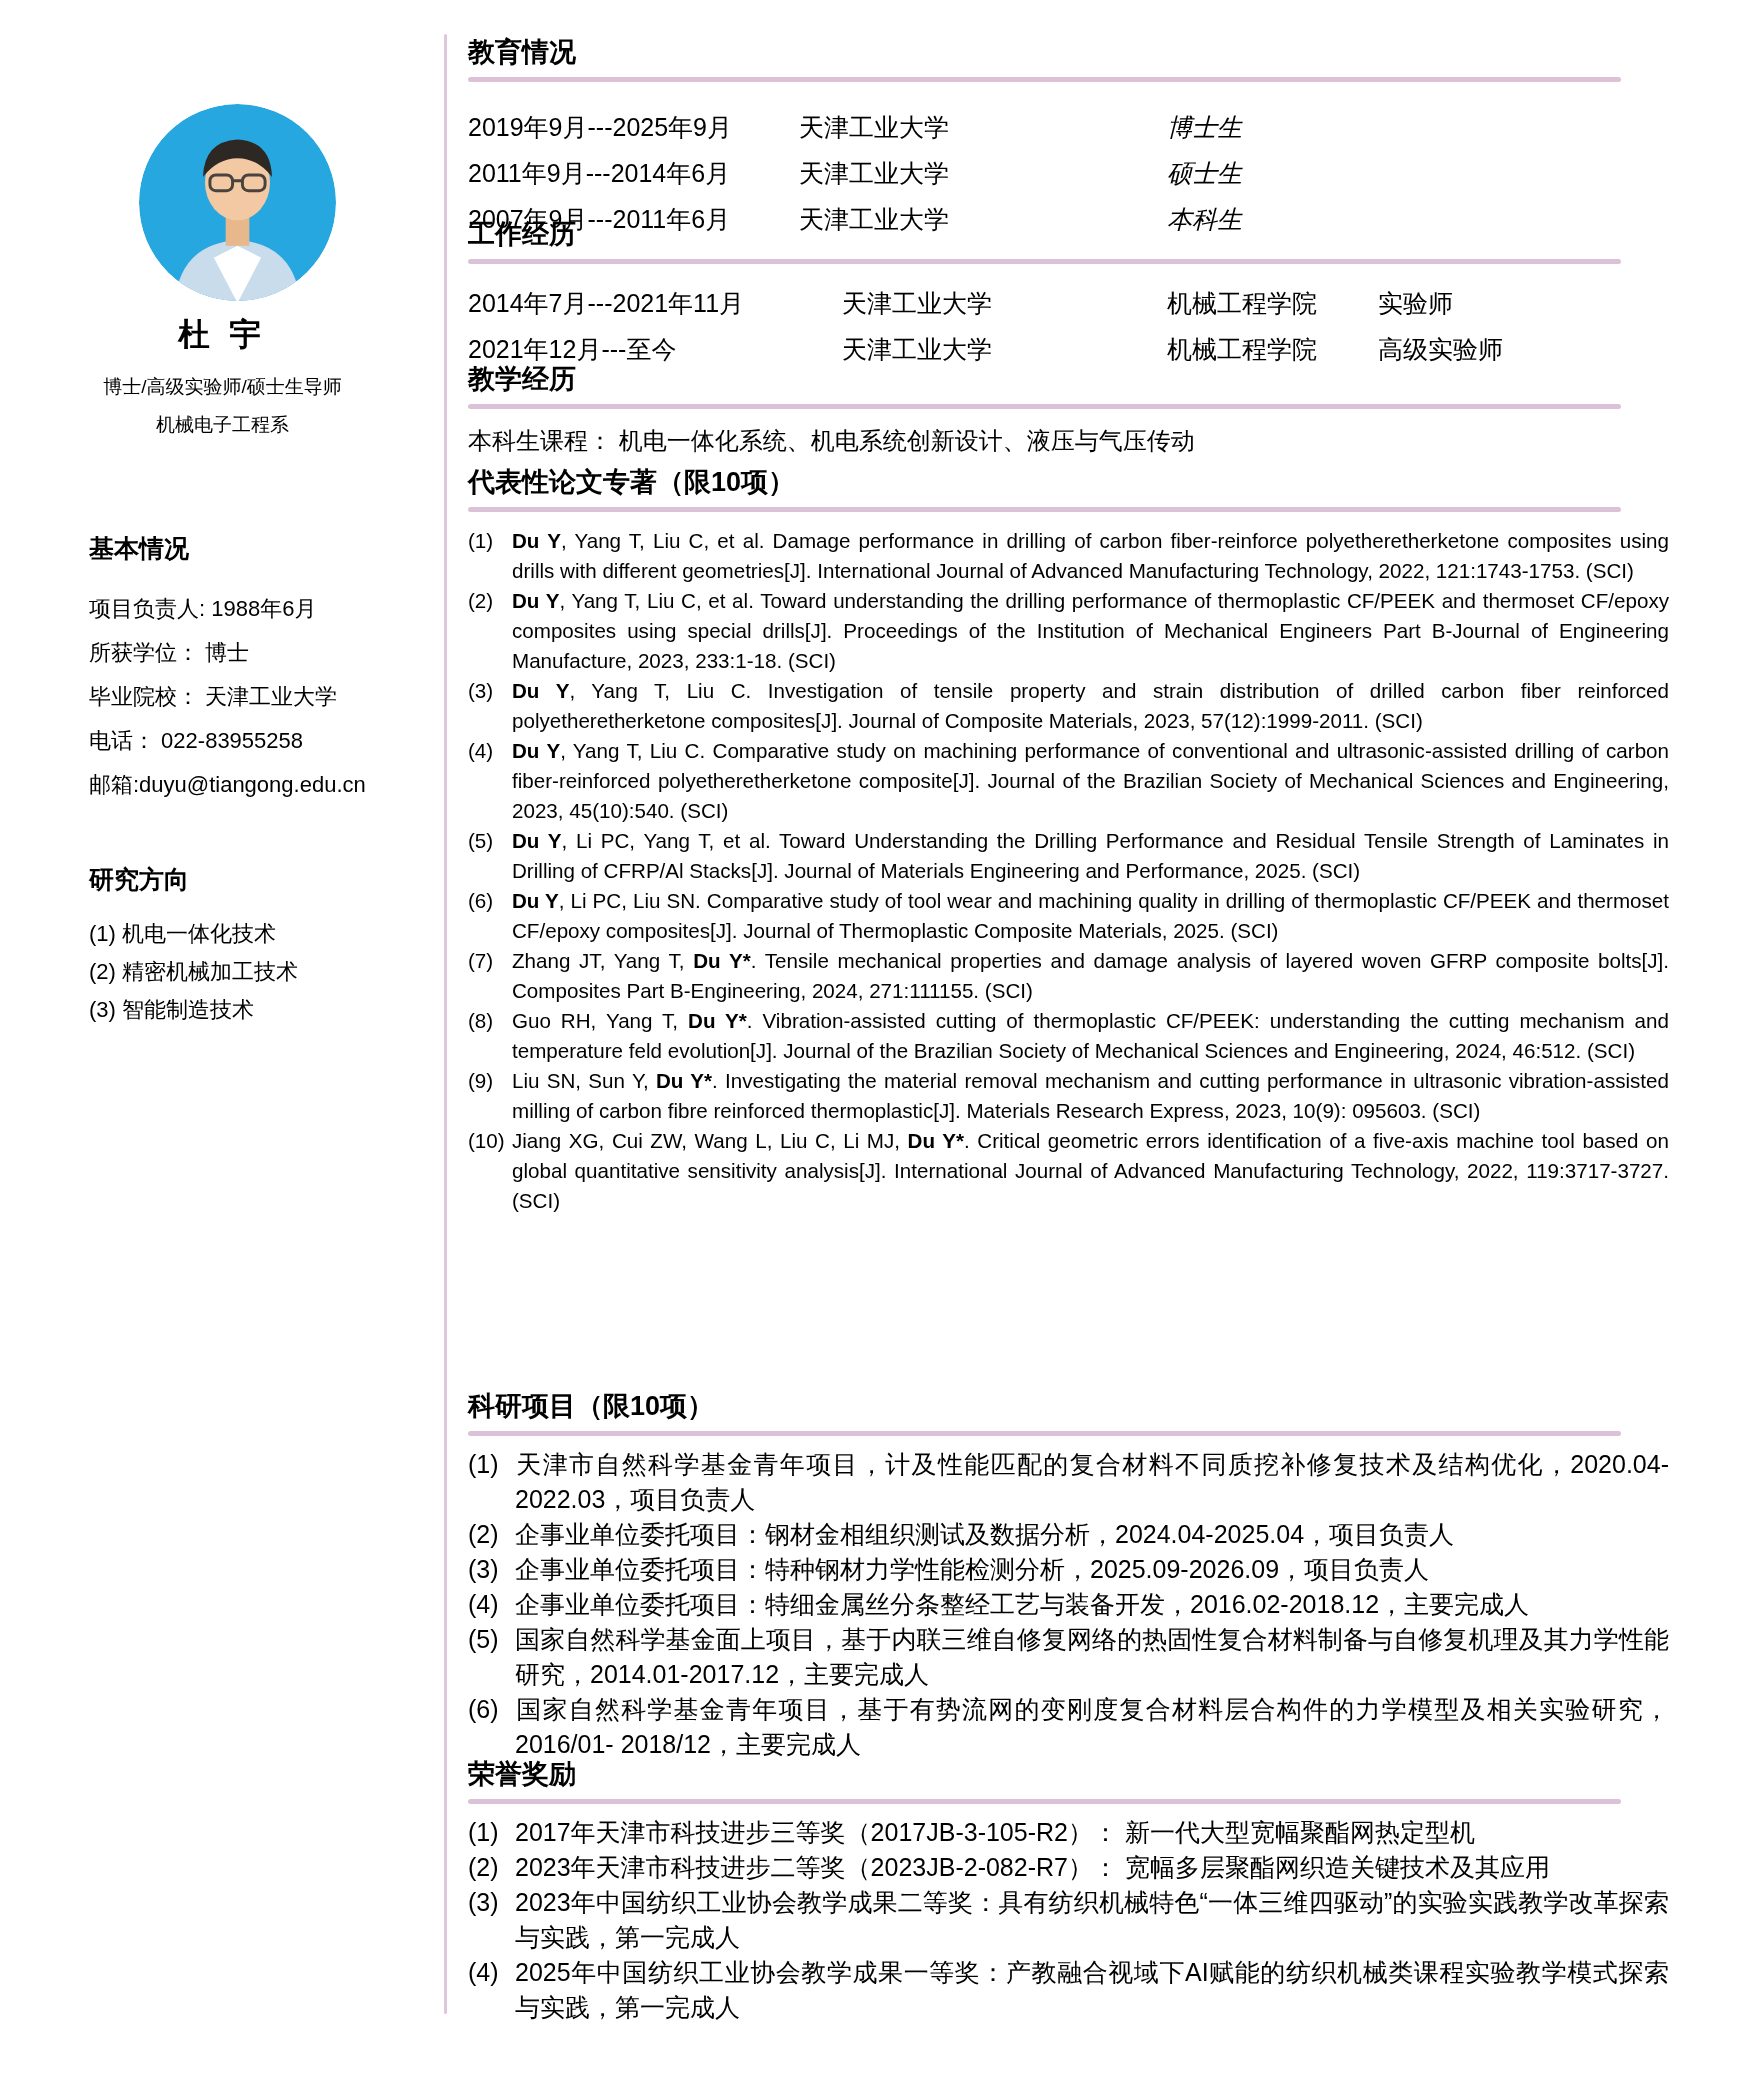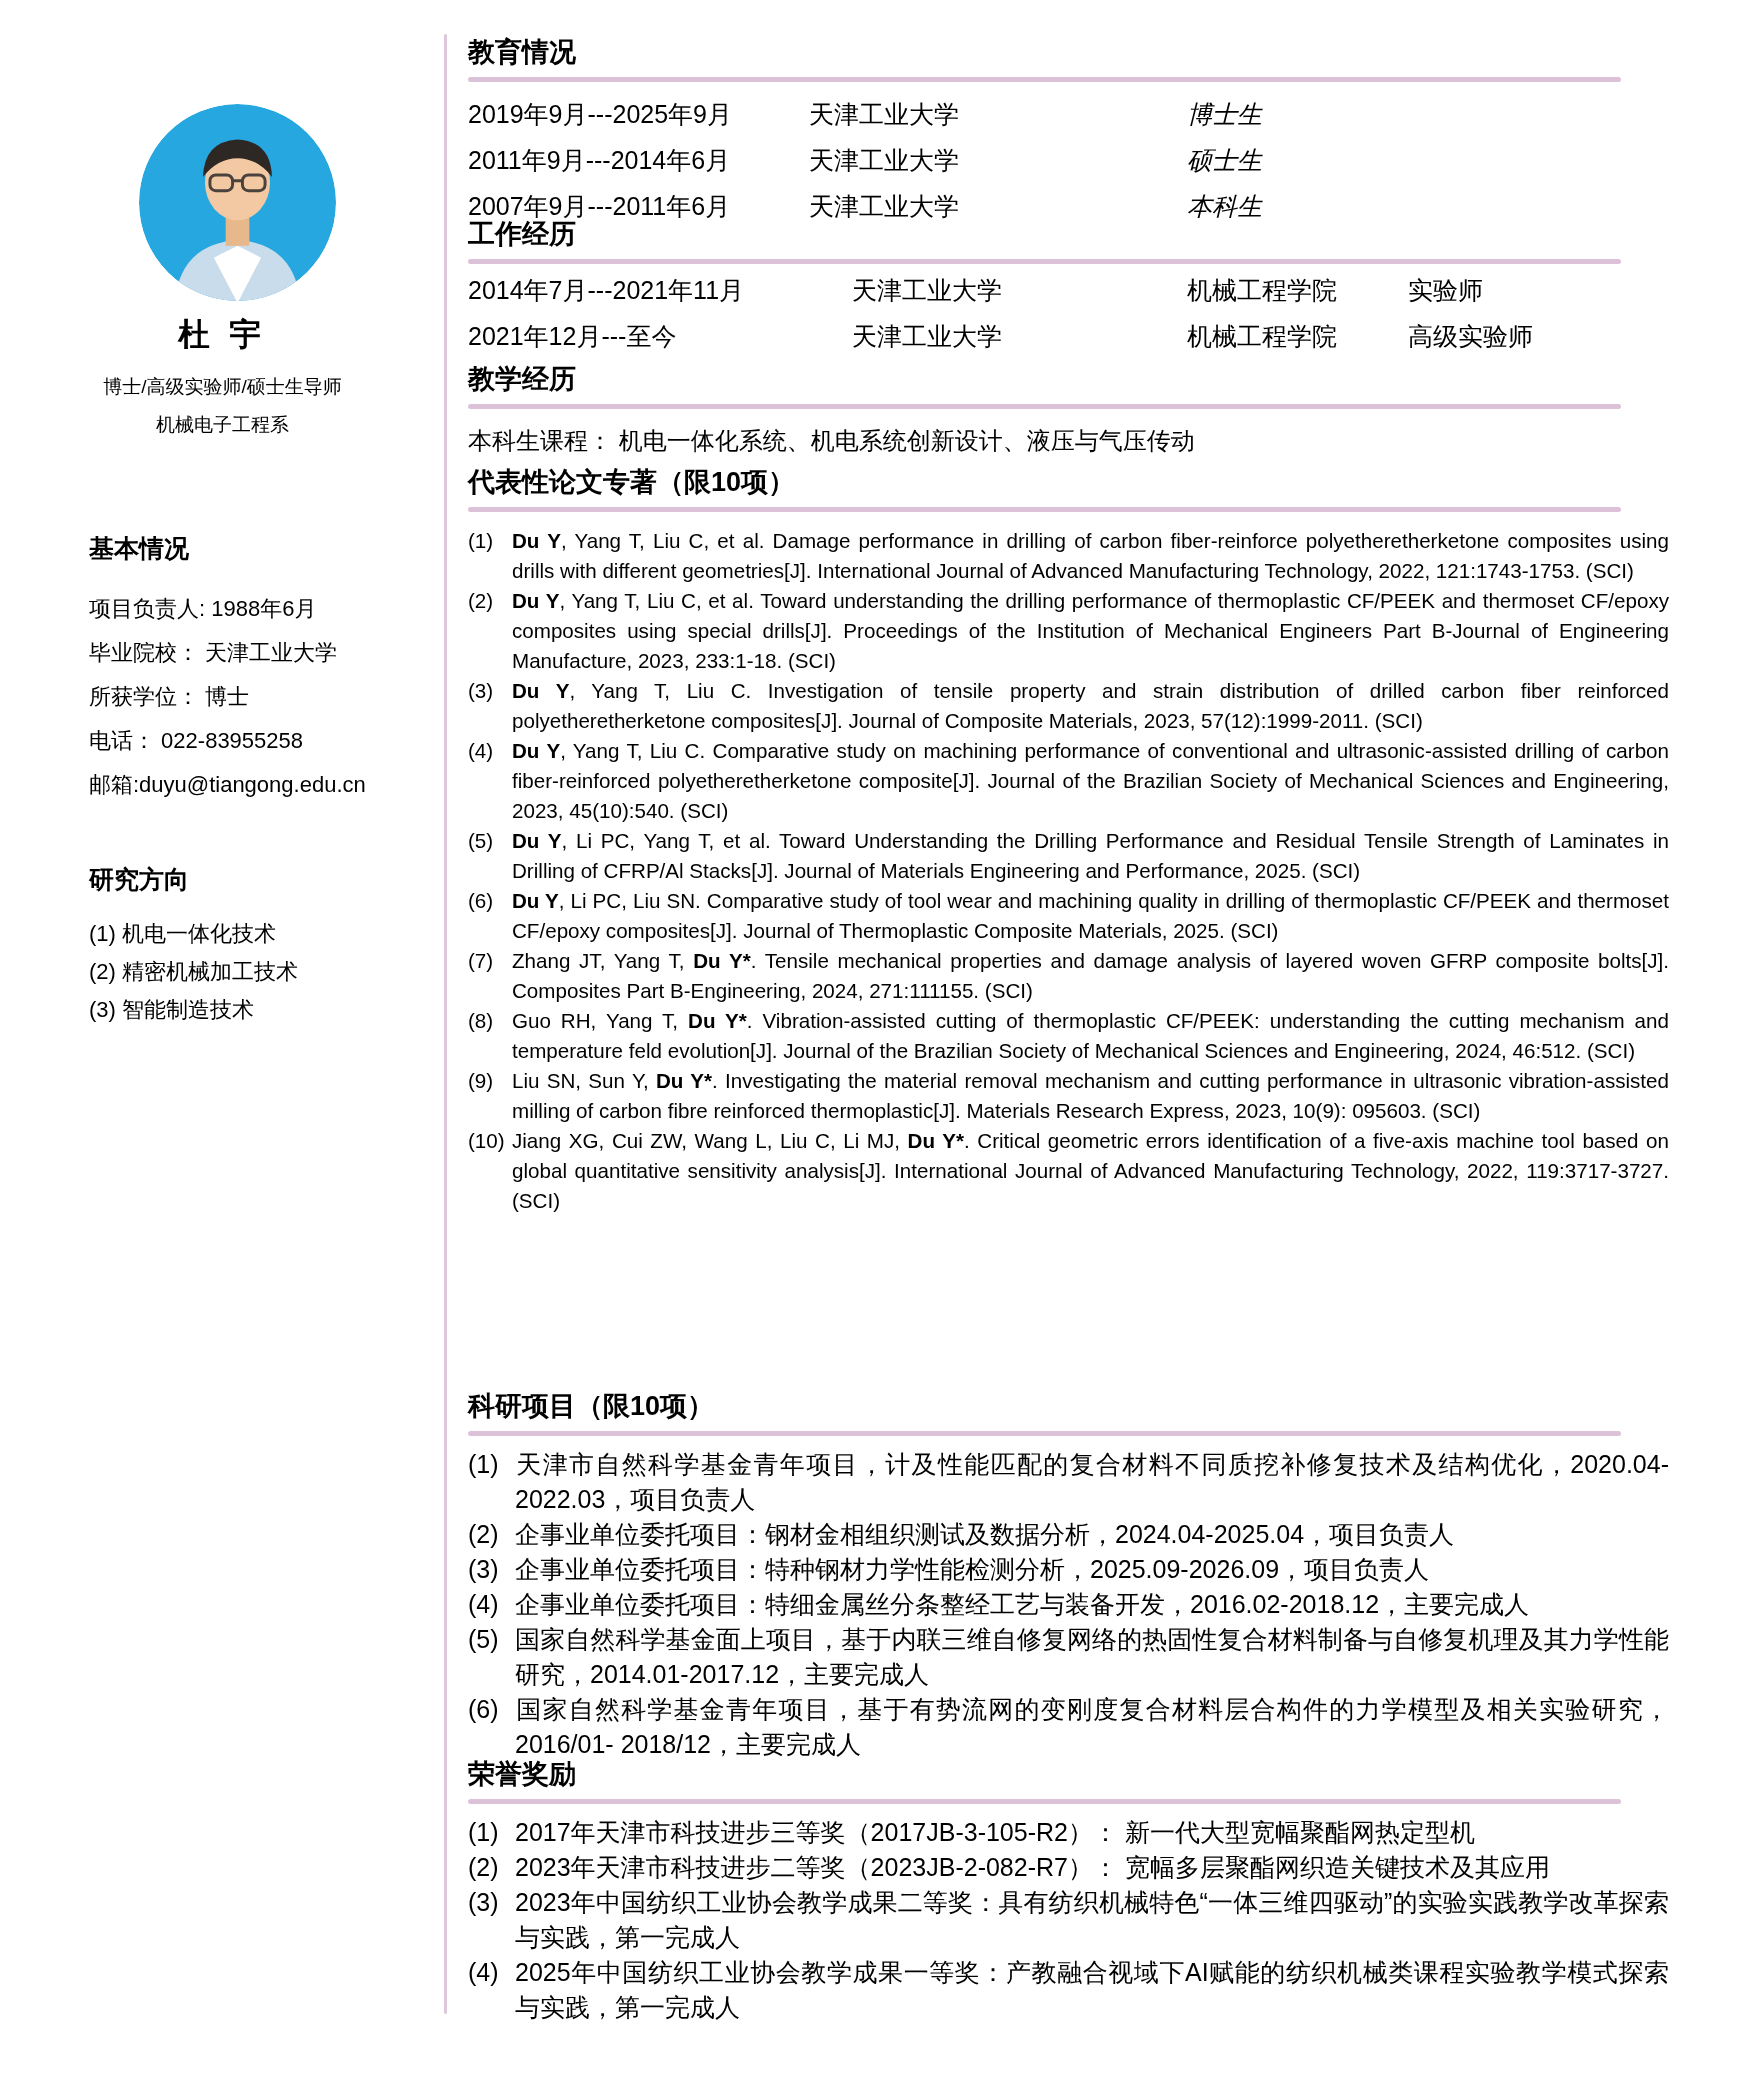--- a/index.html
+++ b/index.html
@@ -35,21 +35,21 @@
   .sec h2 { font-size:27px; font-weight:bold; line-height:33px; }
   .rule { width:1153px; height:4.8px; background:#DCC2D8; border-radius:2.7px; margin-top:8.2px; }
   .sec-education { top:36px; }
   .sec-work { top:218px; }
   .sec-teaching { top:363px; }
   .sec-publications { top:466px; }
   .sec-projects { top:1390px; }
   .sec-honors { top:1758px; }
   .table { margin-top:16.4px; }
   .sec-work .table { margin-top:9.6px; }
-  .row { display:flex; align-items:flex-start; height:46px; font-size:25px;gap:10px; }
+  .row { display:flex; align-items:flex-end; height:46px; font-size:25px; }
   .edu-rows .c1 { width:331px; } .edu-rows .c2 { width:368px; } .edu-rows .c3 { flex:1;font-style:italic; }
   .work-rows .c1 { width:374px; } .work-rows .c2 { width:325px; }
   .work-rows .c3 { width:211px; } .work-rows .c4 { flex:1; }
   .teach-line { margin-top:15px; font-size:24px; line-height:33px; }
   .pub-list { margin-top:13.7px; }
   .pub-item { font-size:20.6px; line-height:30px; text-align:justify;
               padding-left:44px; text-indent:-44px; }
   .pub-item .num { display:inline-block; width:44px; text-indent:0; }
   .cn-list { margin-top:11px; }
   .cn-item { font-size:25px; line-height:35px; text-align:justify;
@@ -84,22 +84,22 @@
     </svg>
   </div>
   <div class="name">杜 宇</div>
   <div class="subtitle sub1">博士/高级实验师/硕士生导师</div>
   <div class="subtitle sub2">机械电子工程系</div>
 
   <section class="side-sec basic-sec">
     <h2>基本情况</h2>
     <ul>
         <li>项目负责人: 1988年6月</li>
+        <li>所获学位： 博士</li>
         <li>毕业院校： 天津工业大学</li>
-        <li>所获学位： 博士</li>
         <li>电话： 022-83955258</li>
         <li>邮箱:duyu@tiangong.edu.cn</li>
       </ul>
   </section>
 
   <section class="side-sec research-sec">
     <h2>研究方向</h2>
     <ul>
         <li>(1) 机电一体化技术</li>
         <li>(2) 精密机械加工技术</li>

